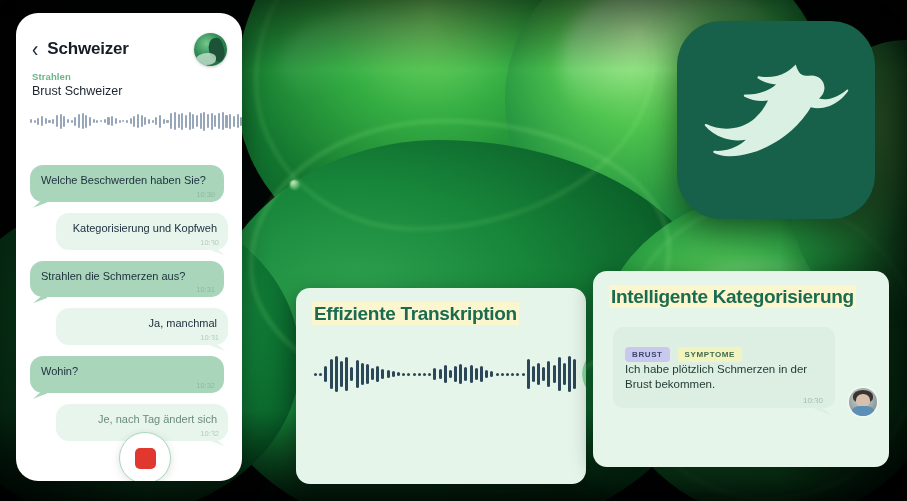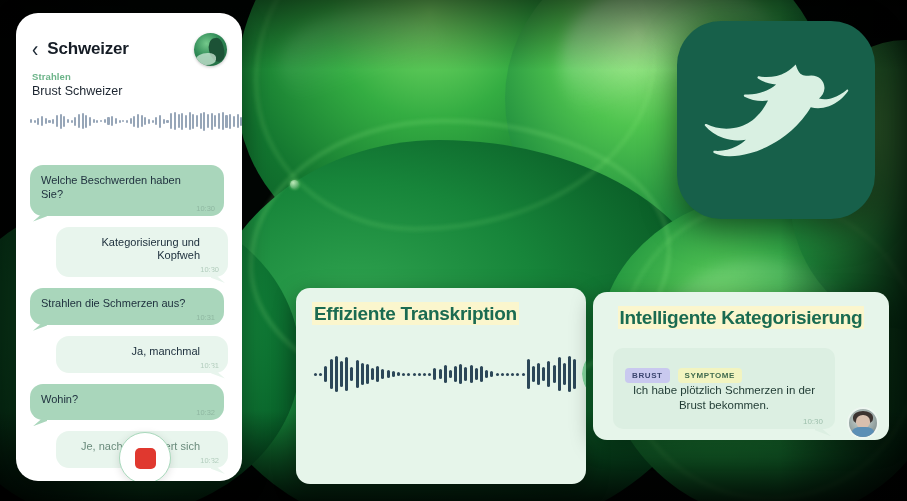--- a/index.html
+++ b/index.html
@@ -108,21 +108,21 @@
   #patient-label { font-size:9.5px; color:#6cb489; font-weight:bold; letter-spacing:.1px; }
   #patient-name { font-size:12.5px; color:#1c2530; margin-top:2px; }
 
   #header-wave { height:26px; margin:10px 14px 0 14px; display:flex; align-items:center; gap:1.6px; }
   #header-wave i { display:block; width:2.1px; background:#97a6b8; border-radius:1px; flex:none; }
 
   #chat {
     position:absolute; left:0; right:0; top:146px; bottom:0;
     padding:6px 14px 0 14px; overflow:hidden;
   }
-  .msg { position:relative; margin-bottom:11px; border-radius:13px; padding:9px 28px 14px 11px; }
+  .msg { position:relative; margin-bottom:11px; border-radius:13px; padding:9px 11px 14px 11px; }
   .msg .txt { font-size:11px; color:#20323f; line-height:1.25; }
   .msg .time { position:absolute; right:9px; bottom:3px; font-size:7.5px; color:#8fb7a1; }
   .msg.left { background:#a9d6bb; margin-right:4px; border-bottom-left-radius:13px; }
   .msg.left:after {
     content:""; position:absolute; left:3px; bottom:-6px; width:14px; height:13px;
     background:#a9d6bb; clip-path:polygon(100% 0, 100% 60%, 0 100%, 62% 42%);
   }
   .msg.right { background:#e8f5ed; margin-left:26px; text-align:right; }
   .msg.right:after {
     content:""; position:absolute; right:3px; bottom:-6px; width:14px; height:13px;
@@ -148,21 +148,21 @@
   }
   #logo-tile svg { width:170px; height:170px; display:block; }
 
   
   .feature-card {
     position:absolute; background:#e6f5ea; border-radius:14px;
     box-shadow:0 6px 22px rgba(0,0,0,.38);
     overflow:hidden;
   }
   #card-transcription { left:296px; top:288px; width:290px; height:196px; }
-  #card-categorisation { left:593px; top:292px; width:296px; height:148px;text-align:center; }
+  #card-categorisation { left:593px; top:271px; width:296px; height:196px; }
   .card-title {
     font-size:19px; font-weight:bold; color:#1a6b51; letter-spacing:-.3px;
     line-height:1.28; display:inline; box-decoration-break:clone;
     -webkit-box-decoration-break:clone;
     background:#fbf6cd; padding:1px 2px;
   }
   .card-title-wrap { padding:14px 16px 0 16px; }
 
   #transcription-body { padding:22px 18px 0 18px; display:flex; align-items:center; }
   #trans-wave { display:flex; align-items:center; gap:2.2px; height:52px; flex:1; }

